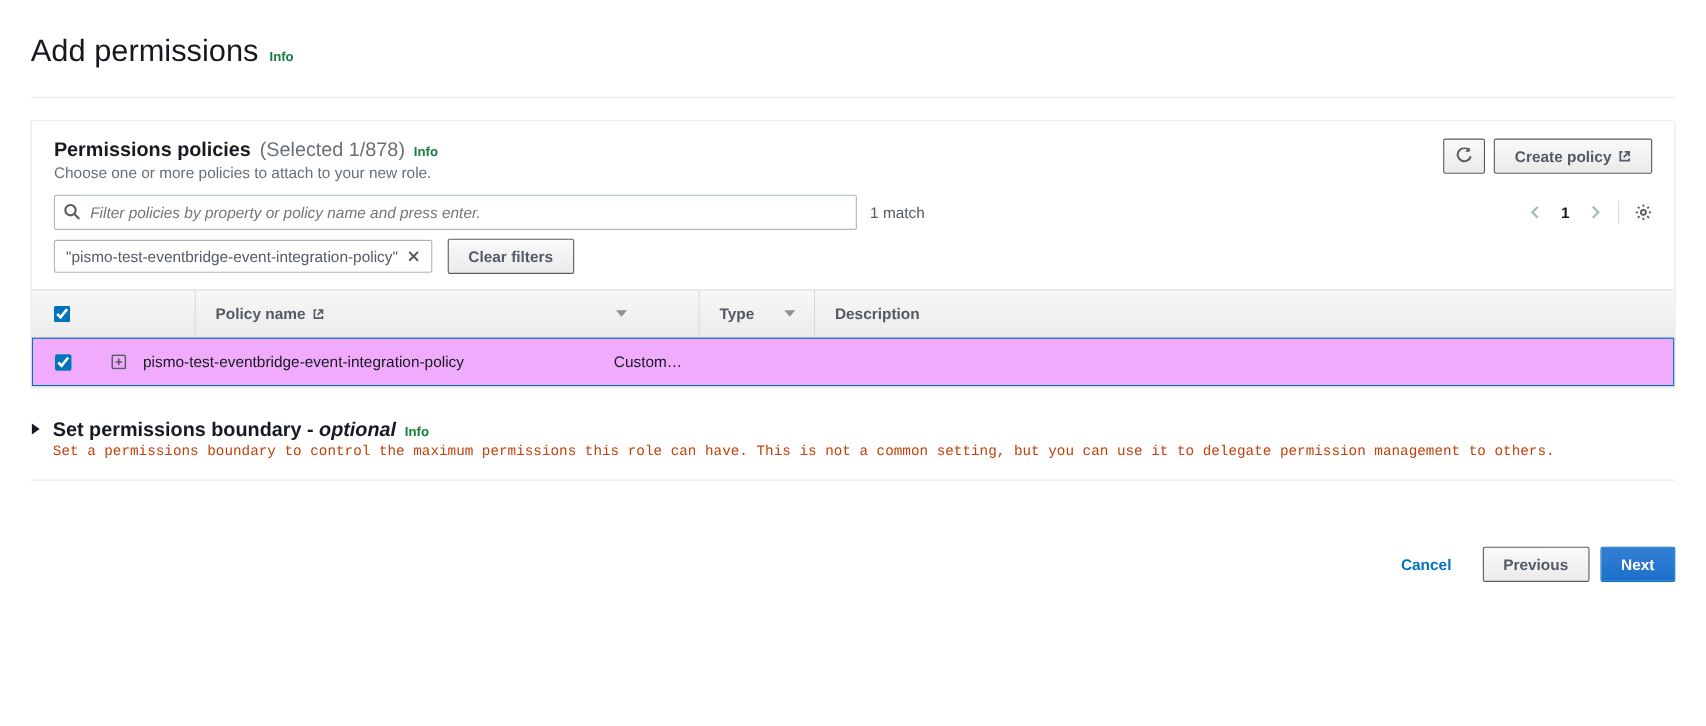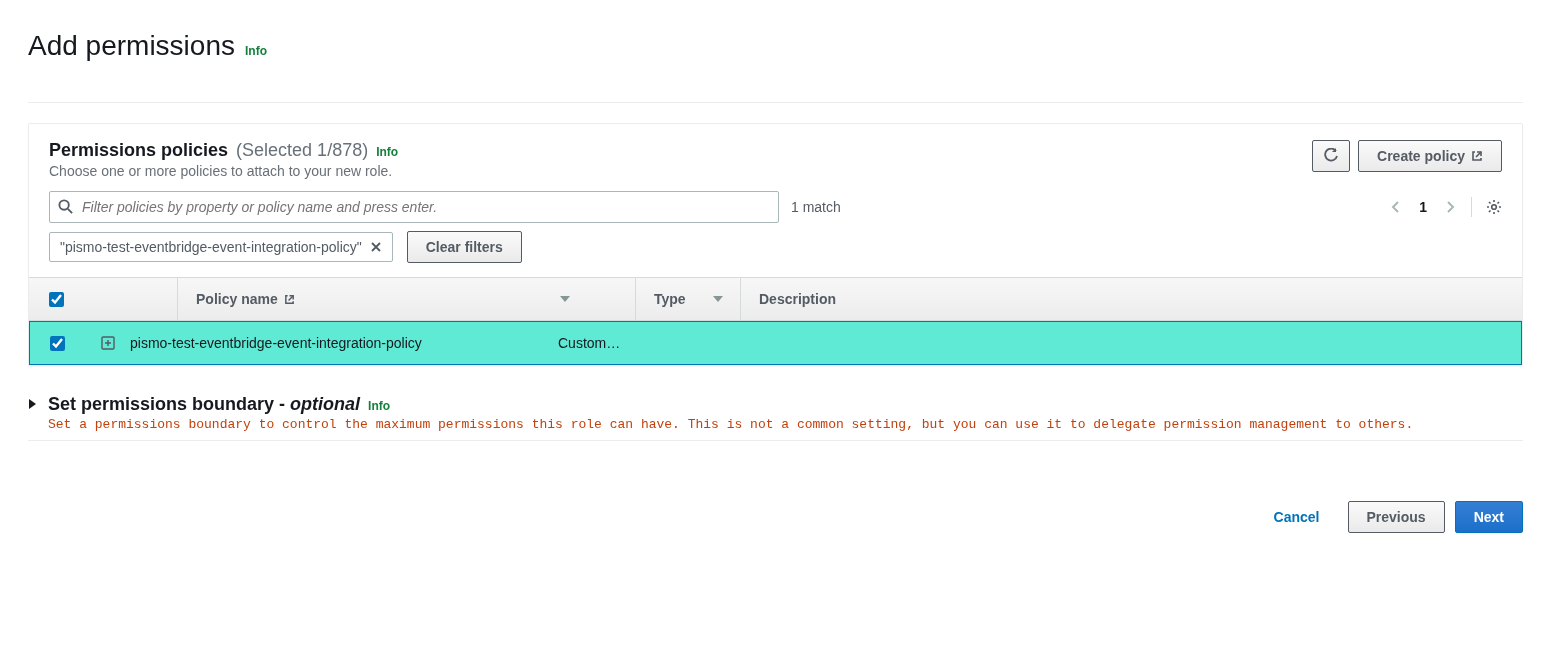--- a/index.html
+++ b/index.html
@@ -14,21 +14,21 @@
       background: #fff;
       padding: 0;
     }
     .page-container {
       padding: 30px 28px 0 28px;
     }
     .page-title-row {
       display: flex;
       align-items: baseline;
       gap: 10px;
-      padding-bottom: 40px;
+      padding-bottom: 26px;
       border-bottom: 1px solid #eaeded;
     }
     .page-title {
       font-size: 28px;
       font-weight: 400;
       color: #16191f;
     }
     .info-link {
       color: #15803d;
       font-size: 12px;
@@ -241,21 +241,21 @@
       padding-left: 18px;
       height: 100%;
       display: flex;
       align-items: center;
     }
     .sort-icon {
       color: #879596;
     }
     .table-row {
       height: 44px;
-      background: #5eead4;
+      background: #f0abfc;
       border: 1px solid #0073bb;
       justify-content: space-between;
     }
     input[type="checkbox"] {
       width: 15px;
       height: 15px;
       accent-color: #0073bb;
       cursor: pointer;
     }
     .expand-icon {
@@ -271,21 +271,21 @@
       color: #16191f;
     }
     .col-name .row-cell {
       padding-left: 0;
     }
     .col-type .row-cell {
       padding-left: 18px;
     }
     .boundary-section {
       margin-top: 28px;
-      padding-bottom: 8px;
+      padding-bottom: 18px;
       border-bottom: 1px solid #eaeded;
     }
     .boundary-header {
       display: flex;
       align-items: baseline;
       gap: 8px;
     }
     .boundary-caret {
       cursor: pointer;
       color: #16191f;

